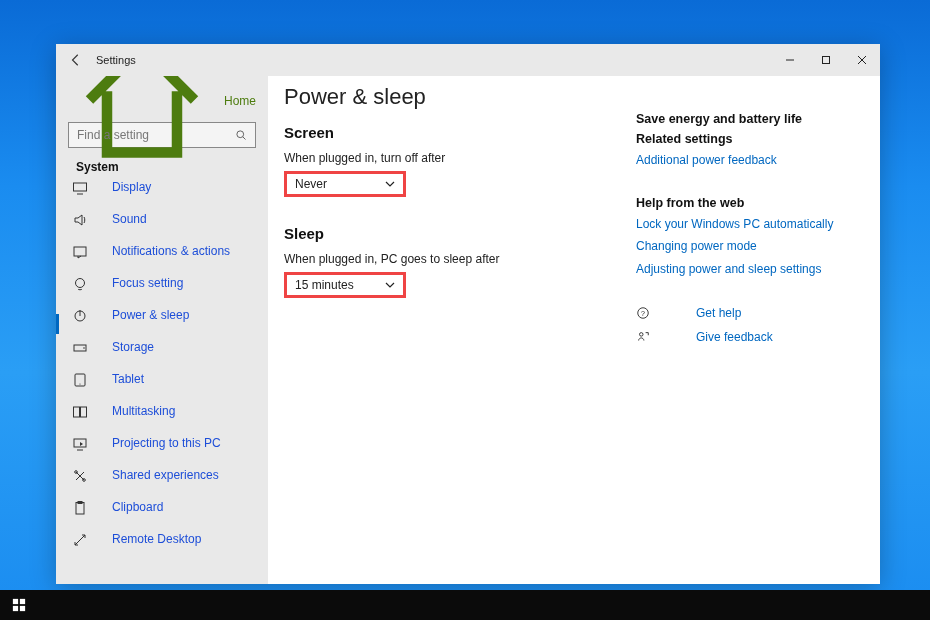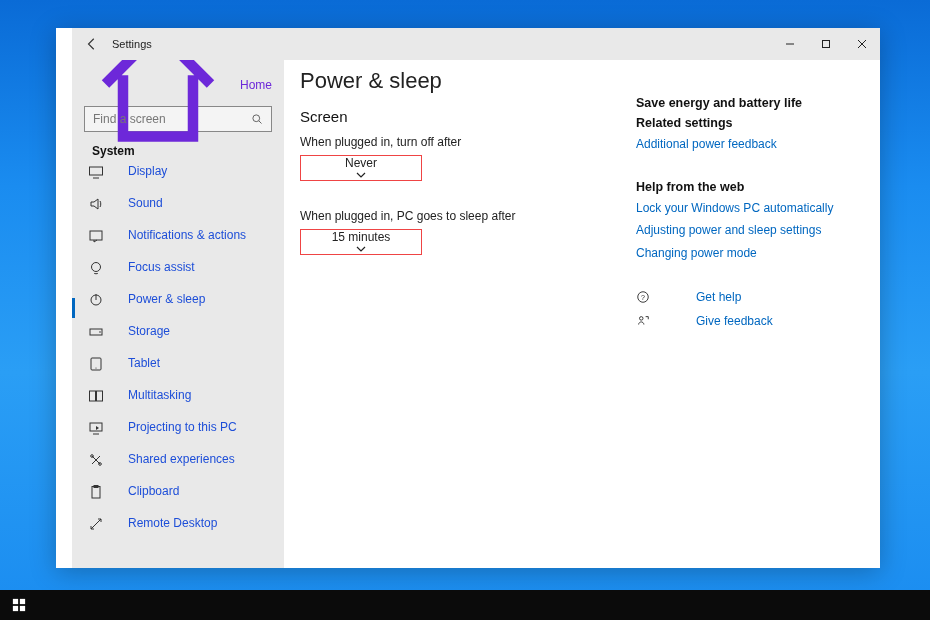--- a/index.html
+++ b/index.html
@@ -1,28 +1,27 @@
 <!DOCTYPE html>
 <html><head>
 <meta charset="utf-8">
 <style>
   * { box-sizing: border-box; margin: 0; padding: 0; }
   html, body { width: 930px; height: 620px; overflow: hidden; font-family: "Segoe UI", Arial, sans-serif; }
   body { background: linear-gradient(180deg, #0a6bd6 0%, #1a8cf0 30%, #2a9ef5 60%, #1a8cf0 100%); }
 
   .window {
     position: absolute;
-    left: 56px; top: 28px;
+    left: 56px; top: 44px;
     width: 824px; height: 540px;
     background: #fff;
     box-shadow: 0 4px 24px rgba(0,0,0,.25);
     display: grid;
     grid-template-columns: 212px 1fr;
     grid-template-rows: 32px 1fr;
-    padding-left: 16px;
   }
 
   
   .titlebar {
     grid-column: 1 / 3;
     display: flex;
     align-items: center;
     background: #e9e9e9;
     height: 32px;
     position: relative;
@@ -35,21 +34,21 @@
 
   
   .sidebar {
     background: #e9e9e9;
     padding: 10px 12px 12px 12px;
     overflow: hidden;
   }
   .home-row {
     display:flex; align-items:center; gap:12px;
     height: 30px; margin-bottom: 6px; padding-left:4px;
-    font-size: 12px; color:#6d28d9;
+    font-size: 12px; color:#4d7c0f;
   }
   .search-box {
     display:flex; align-items:center; justify-content:space-between;
     height: 26px; width:100%;
     border:1px solid #888; background:#f4f4f4;
     padding: 0 8px; font-size:12px; color:#666;
     margin-bottom: 12px;
   }
   .search-box span.ph { color:#777; }
   .cat-header { font-size:12px; font-weight:600; color:#111; margin: 4px 0 6px 8px; }
@@ -68,26 +67,26 @@
   .content {
     background:#fff;
     display:grid;
     grid-template-columns: 1fr 210px;
     padding: 8px 34px 12px 16px;
     overflow:hidden;
     column-gap: 16px;
   }
   .main-col { }
   .page-title { font-size:22px; font-weight:400; color:#222; margin-bottom: 14px; }
-  .sect-title { font-size:15px; font-weight:400; color:#111; margin-bottom: 10px; }
+  .sect-title { font-size:15px; font-weight:700; color:#111; margin-bottom: 10px; }
   .field-label { font-size:12px; color:#222; margin-bottom:6px; }
   .dropdown {
     width: 122px; height: 26px;
-    border:1px solid #ef4444; display:flex; align-items:center; justify-content:space-between;
-    padding:0 8px; font-size:12px; color:#222; margin-bottom: 28px; flex-direction: column;
+    border:3px solid #ef4444; display:flex; align-items:center; justify-content:space-between;
+    padding:0 8px; font-size:12px; color:#222; margin-bottom: 28px;
   }
   .dropdown svg { width:10px; height:10px; }
 
   .aside-col { padding-top: 28px; }
   .aside-head { font-size:12.5px; font-weight:600; color:#111; margin-bottom:6px; }
   .aside-text { font-size:11.5px; color:#777; line-height:1.4; margin-bottom: 24px; }
   .link { font-size:12px; color:#0067c0; display:block; margin-bottom:6px; line-height:1.35; }
   .aside-spacer { height: 22px; }
   .help-row { display:flex; align-items:center; gap:10px; margin-bottom:8px; font-size:12px; }
   .help-row .ic { width:14px; height:14px; color:#222; }
@@ -139,21 +138,21 @@
     <div class="home-row">
       <span class="ic">
         <svg viewBox="0 0 16 16">
             <path d="M2 8 L8 2 L14 8 M4 7 V14 H12 V7" fill="none" stroke="currentColor" stroke-width="1.2"></path>
           </svg>
       </span>
       <span>Home</span>
     </div>
 
     <div class="search-box">
-      <span class="ph">Find a screen</span>
+      <span class="ph">Find a setting</span>
       <span class="ic" style="width:12px;height:12px;color:#555">
         <svg viewBox="0 0 16 16">
             <circle cx="7" cy="7" r="4.5" fill="none" stroke="currentColor" stroke-width="1.2"></circle>
             <line x1="10.5" y1="10.5" x2="14" y2="14" stroke="currentColor" stroke-width="1.2"></line>
           </svg>
       </span>
     </div>
 
     <div class="cat-header">System</div>
 
@@ -185,21 +184,21 @@
           </span>
         <span>Notifications &amp; actions</span>
       </div>
       <div class="nav-item">
         <span class="ic">
             <svg viewBox="0 0 16 16">
               <circle cx="8" cy="7" r="4.5" fill="none" stroke="currentColor"></circle>
               <path d="M6 13c0 1 4 1 4 0" fill="none" stroke="currentColor"></path>
             </svg>
           </span>
-        <span>Focus assist</span>
+        <span>Focus setting</span>
       </div>
       <div class="nav-item selected">
         <span class="ic">
             <svg viewBox="0 0 16 16">
               <circle cx="8" cy="8" r="5" fill="none" stroke="currentColor"></circle>
               <line x1="8" y1="2" x2="8" y2="8" stroke="currentColor"></line>
             </svg>
           </span>
         <span>Power &amp; sleep</span>
       </div>
@@ -276,41 +275,42 @@
 
       <div class="sect-title">Screen</div>
       <div class="field-label">When plugged in, turn off after</div>
       <div class="dropdown">
         <span>Never</span>
         <svg viewBox="0 0 10 10">
             <path d="M1 3l4 4 4-4" fill="none" stroke="currentColor" stroke-width="1.2"></path>
           </svg>
       </div>
 
+      <div class="sect-title">Sleep</div>
       <div class="field-label">When plugged in, PC goes to sleep after</div>
       <div class="dropdown">
         <span>15 minutes</span>
         <svg viewBox="0 0 10 10">
             <path d="M1 3l4 4 4-4" fill="none" stroke="currentColor" stroke-width="1.2"></path>
           </svg>
       </div>
     </div>
 
     <div class="aside-col">
       <div class="aside-head">Save energy and battery life</div>
 
       <div class="aside-head">Related settings</div>
       <a class="link">Additional power feedback</a>
 
       <div class="aside-spacer"></div>
 
       <div class="aside-head">Help from the web</div>
       <a class="link">Lock your Windows PC automatically</a>
+      <a class="link">Changing power mode</a>
       <a class="link">Adjusting power and sleep settings</a>
-      <a class="link">Changing power mode</a>
 
       <div class="aside-spacer"></div>
 
       <div class="help-row">
         <span class="ic">
           <svg viewBox="0 0 16 16">
               <circle cx="8" cy="8" r="6" fill="none" stroke="currentColor"></circle>
               <text x="8" y="11" font-size="8" text-anchor="middle" fill="currentColor">?</text>
             </svg>
         </span>

